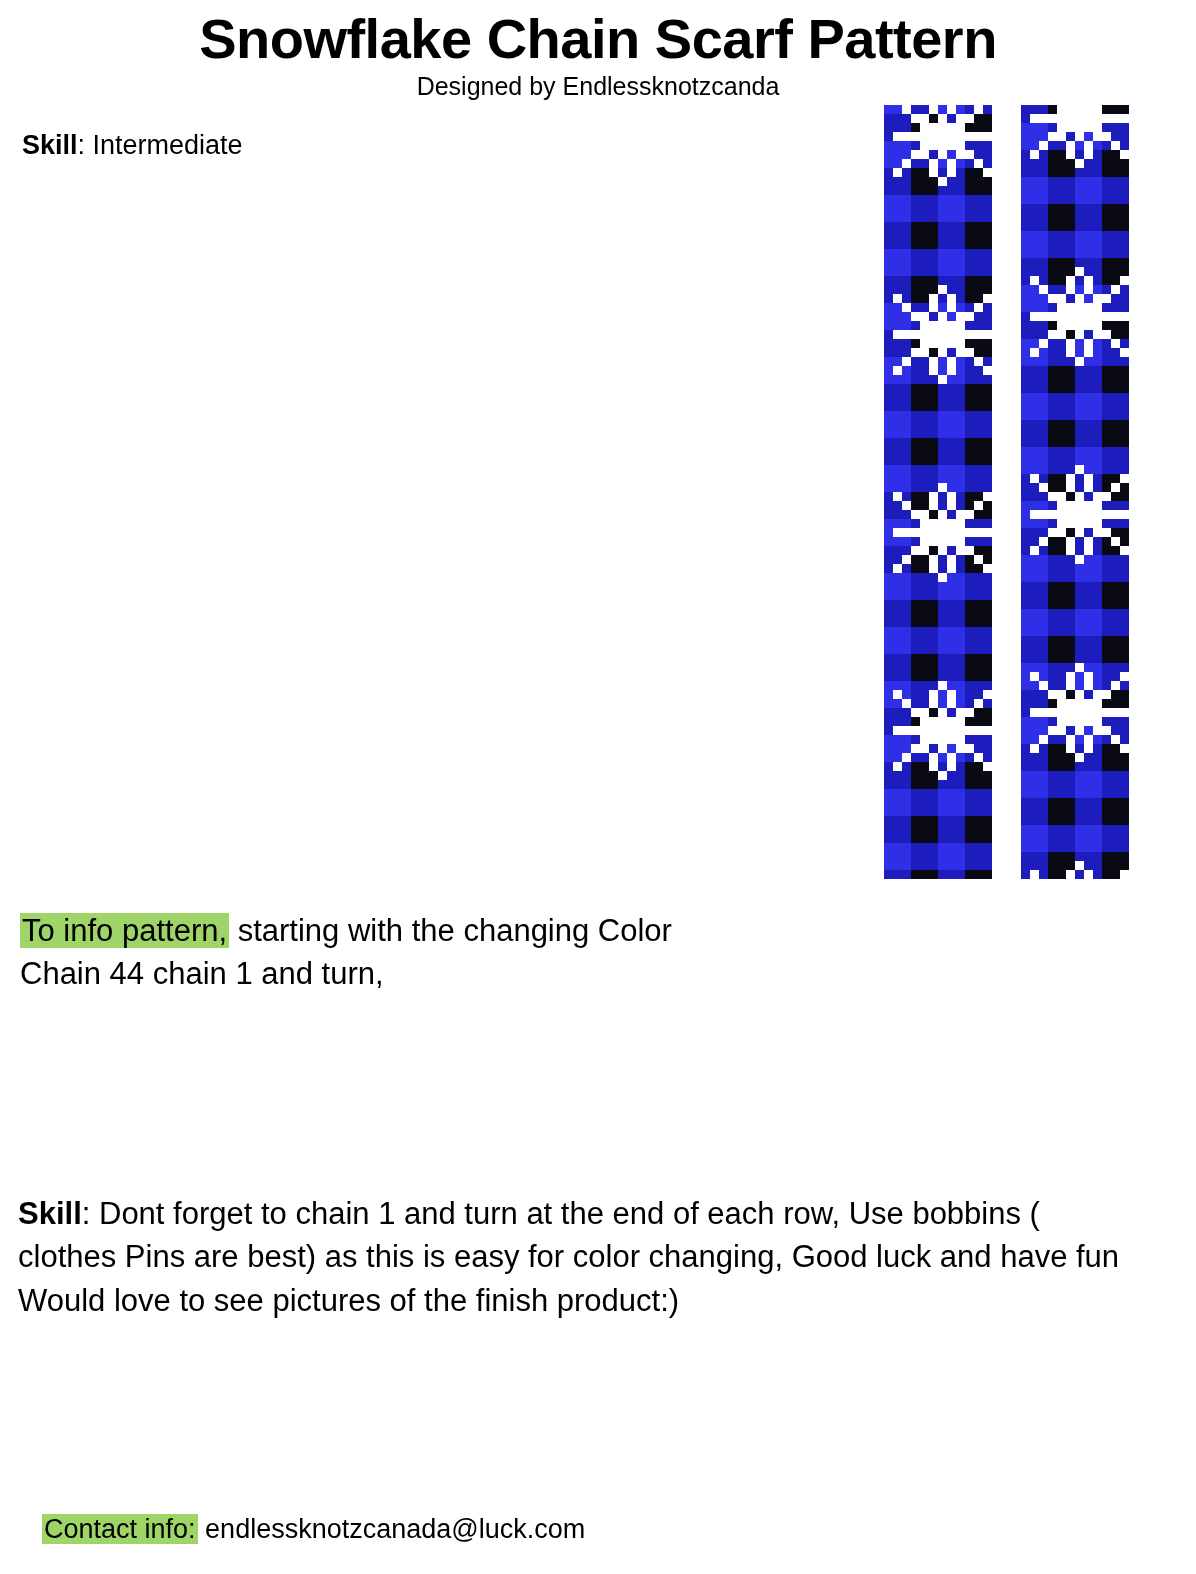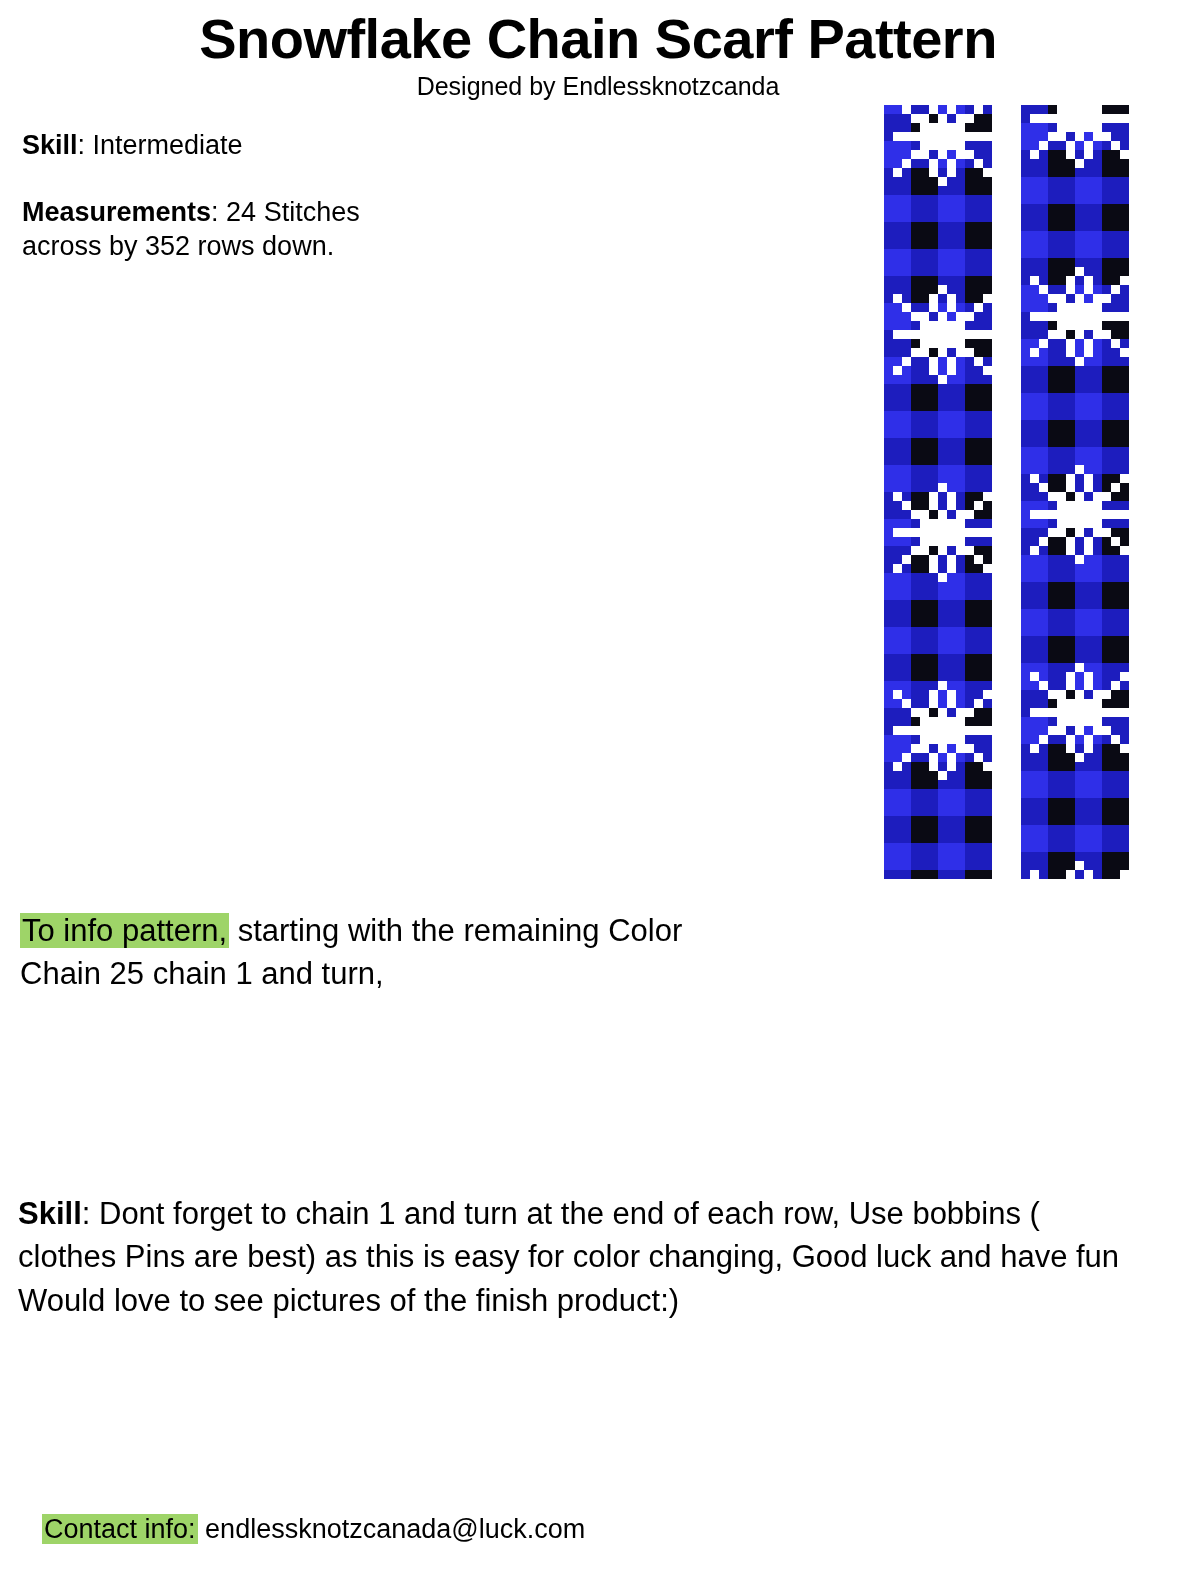--- a/index.html
+++ b/index.html
@@ -110,23 +110,20 @@
 </head>
 <body>
 
 <div class="doc-title">Snowflake Chain Scarf Pattern</div>
 <div class="doc-subtitle">Designed by Endlessknotzcanda</div>
 
 <div class="specs">
   <div class="spec-row">
     <span class="spec-label">Skill</span><span>: Intermediate</span>
   </div>
-  <div class="spec-row">
-    <span class="spec-label">Measurements</span><span>: 24 Stitches across by 352 rows down.</span>
-  </div>
 </div>
 
 <div class="charts">
   <div class="chart" id="chart-left" style="grid-template-columns: repeat(12, 9px); grid-auto-rows: 9px; width: 108px;">
       <div class="cell" style="width: 9px; height: 9px; background: rgb(47, 47, 232);"></div>
       <div class="cell" style="width: 9px; height: 9px; background: rgb(47, 47, 232);"></div>
       <div class="cell" style="width: 9px; height: 9px; background: rgb(255, 255, 255);"></div>
       <div class="cell" style="width: 9px; height: 9px; background: rgb(29, 29, 190);"></div>
       <div class="cell" style="width: 9px; height: 9px; background: rgb(29, 29, 190);"></div>
       <div class="cell" style="width: 9px; height: 9px; background: rgb(255, 255, 255);"></div>
@@ -2187,22 +2184,22 @@
       <div class="cell" style="width: 9px; height: 9px; background: rgb(29, 29, 190);"></div>
       <div class="cell" style="width: 9px; height: 9px; background: rgb(255, 255, 255);"></div>
       <div class="cell" style="width: 9px; height: 9px; background: rgb(29, 29, 190);"></div>
       <div class="cell" style="width: 9px; height: 9px; background: rgb(10, 10, 20);"></div>
       <div class="cell" style="width: 9px; height: 9px; background: rgb(10, 10, 20);"></div>
       <div class="cell" style="width: 9px; height: 9px; background: rgb(255, 255, 255);"></div>
     </div>
 </div>
 
 <div class="start-block">
-  <div><span class="hl-green">To info pattern,</span><span> starting with the remaining Color</span></div>
-  <div>Chain 25 chain 1 and turn,</div>
+  <div><span class="hl-green">To info pattern,</span><span> starting with the changing Color</span></div>
+  <div>Chain 44 chain 1 and turn,</div>
 </div>
 
 <div class="note-block">
   <span class="note-label">Skill</span><span>: Dont forget to chain 1 and turn at the end of each row, Use bobbins ( clothes Pins are best) as this is easy for color changing, Good luck and have fun Would love to see pictures of the finish product:)</span>
 </div>
 
 <div class="contact-block">
   <span class="hl-green">Contact info:</span><span> endlessknotzcanada@luck.com</span>
 </div>
 

